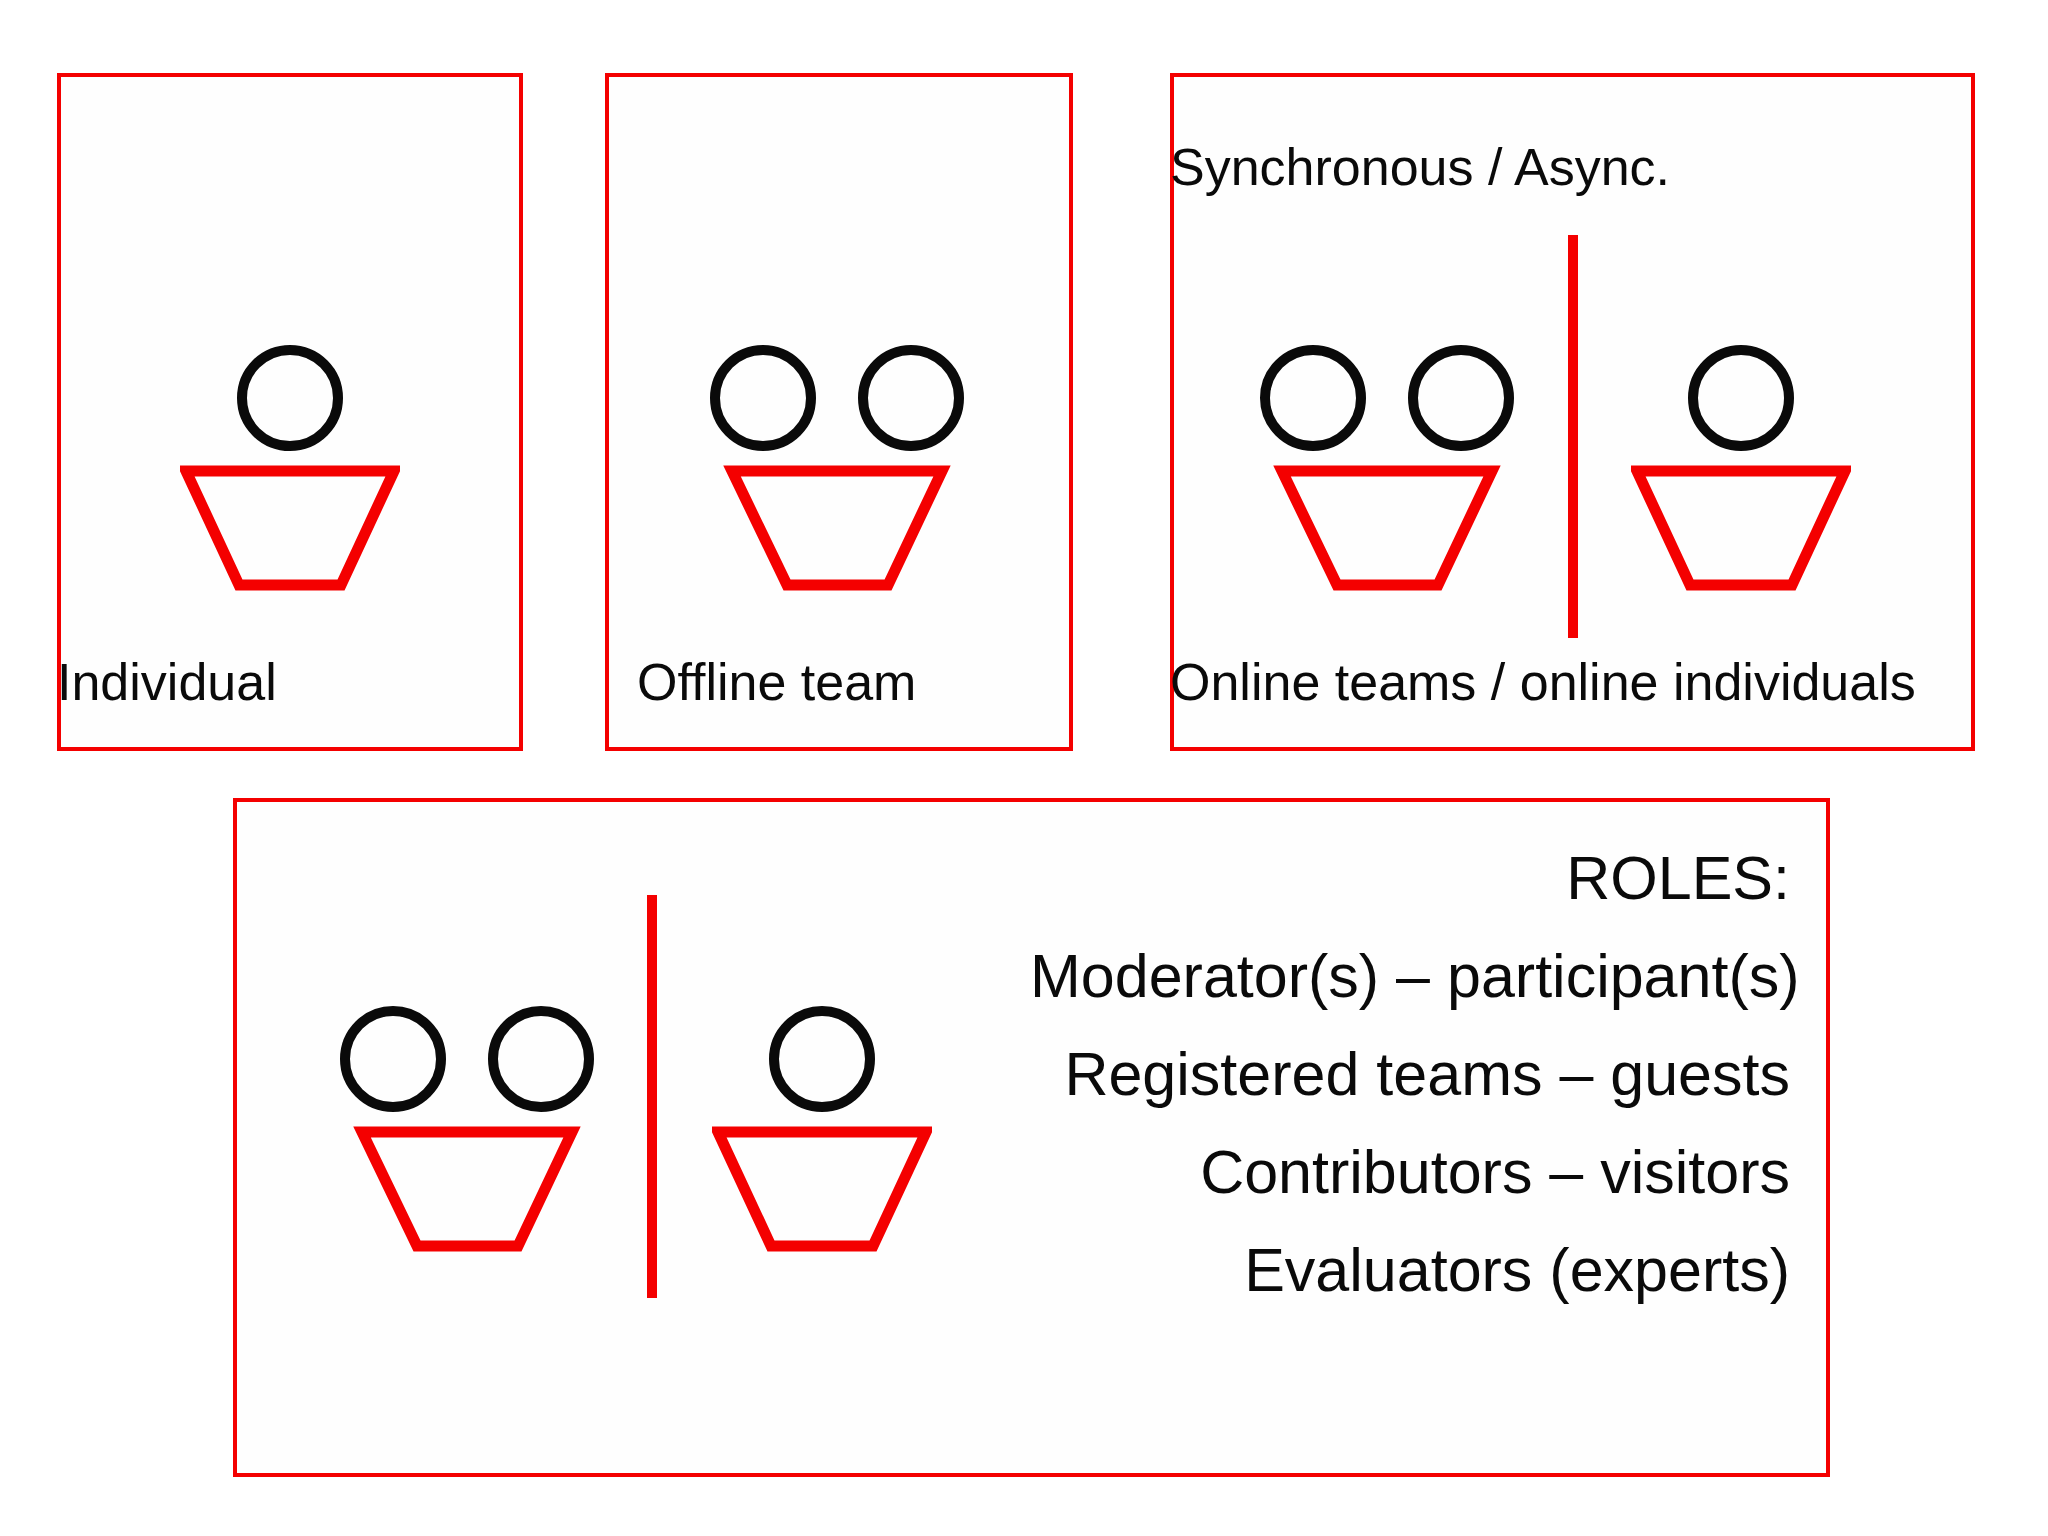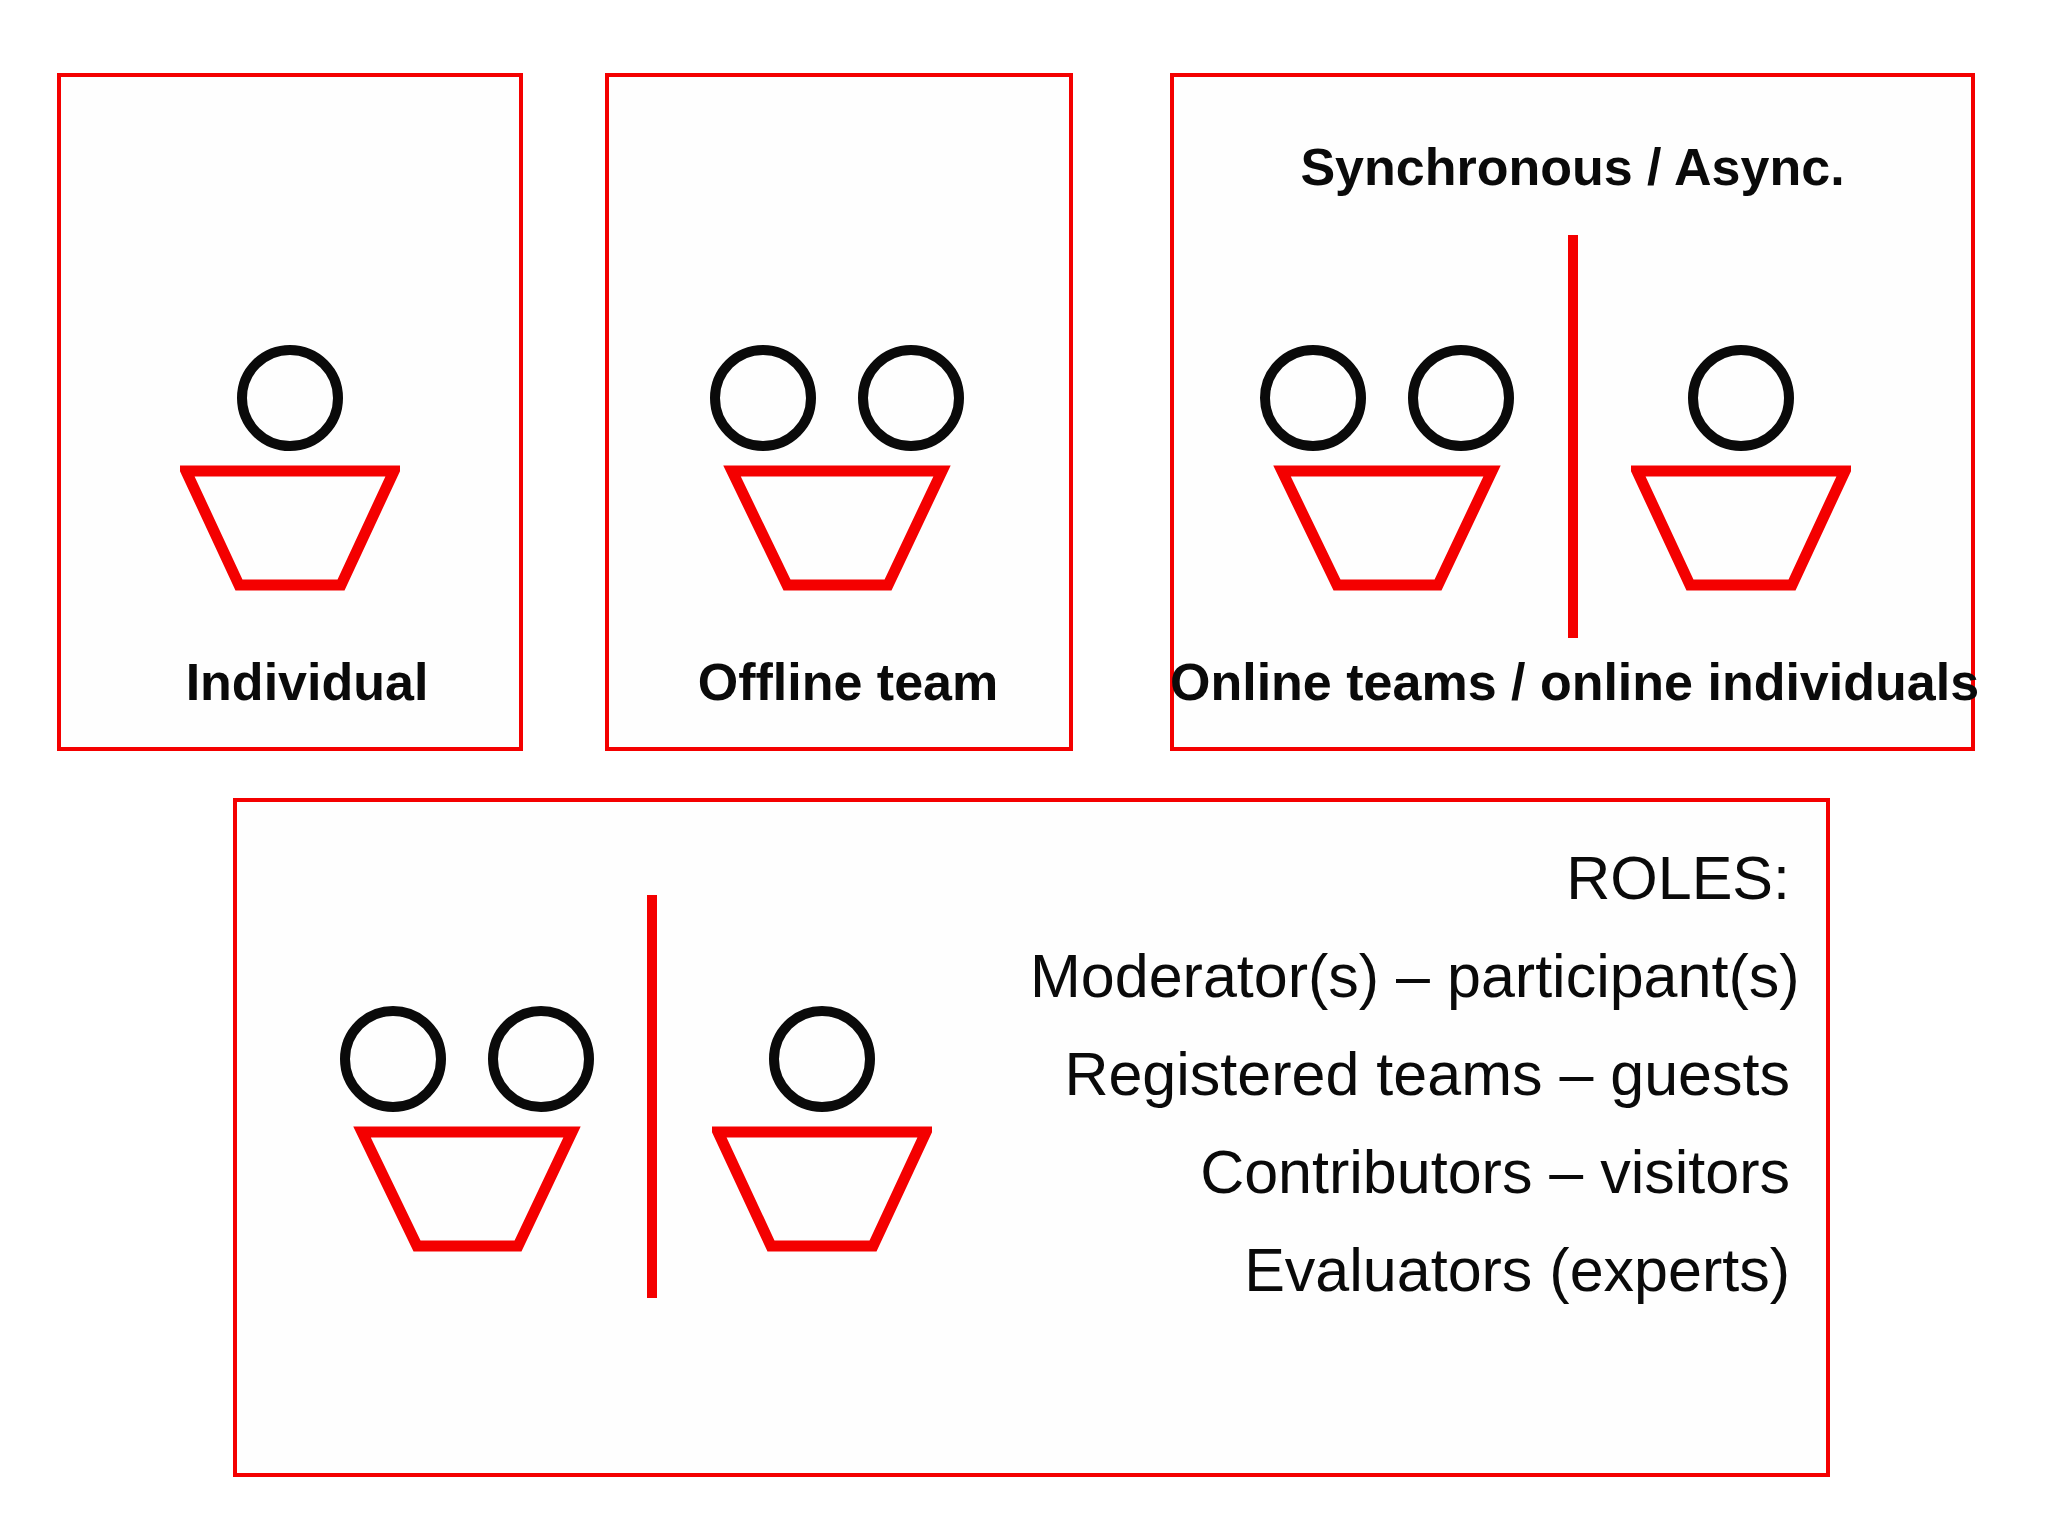--- a/index.html
+++ b/index.html
@@ -28,27 +28,25 @@
   .box-offline-team { left: 605px;  top: 73px;  width: 468px;  height: 678px; }
   .box-online       { left: 1170px; top: 73px;  width: 805px;  height: 678px; }
   .box-roles        { left: 233px;  top: 798px; width: 1597px; height: 679px; }
 
   .icon-svg { position: absolute; display: block; }
 
   .caption {
     position: absolute;
     font-size: 52px;
     line-height: 56px;
-    text-align: center;
     white-space: nowrap;
     color: #0a0a0a;
-    font-weight: bold;
   }
   .cap-individual { left: 57px;   width: 500px; top: 654px; }
-  .cap-offline    { left: 588px;  width: 520px; top: 654px; }
+  .cap-offline    { left: 637px;  width: 520px; top: 654px; }
   .cap-online     { left: 1170px; width: 649px; top: 654px; }
   .cap-sync-title { left: 1170px; width: 805px; top: 139px; }
 
   .divider {
     position: absolute;
     width: 10px;
     height: 403px;
     background: #f40000;
   }
   .divider-online { left: 1568px; top: 235px; }

